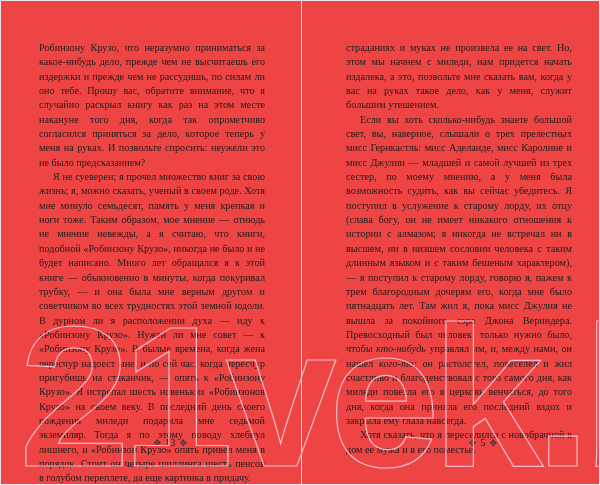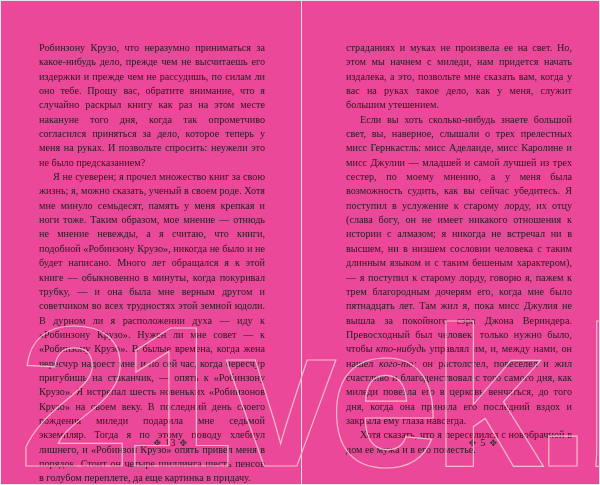--- a/index.html
+++ b/index.html
@@ -4,21 +4,21 @@
 <style>
   html, body { margin: 0; padding: 0; }
   body {
     width: 600px; height: 485px; overflow: hidden; position: relative;
     background: #ffffff;
     font-family: "Liberation Serif", "DejaVu Serif", serif;
     color: #1e1e1e;
   }
   .spread {
     position: absolute; left: 0; top: 0; width: 600px; height: 485px;
-    background: #ec4899;
+    background: #ef4444;
     border: 1px solid #e6e6e6; box-sizing: border-box;
   }
   .gutter {
     position: absolute; left: 300px; top: 0; width: 1px; height: 485px;
     background: #e4e4e4;
   }
   .page {
     position: absolute; top: 40px; width: 226px;
     font-size: 10.2px; line-height: 14.35px;
     text-align: justify; hyphens: manual;

